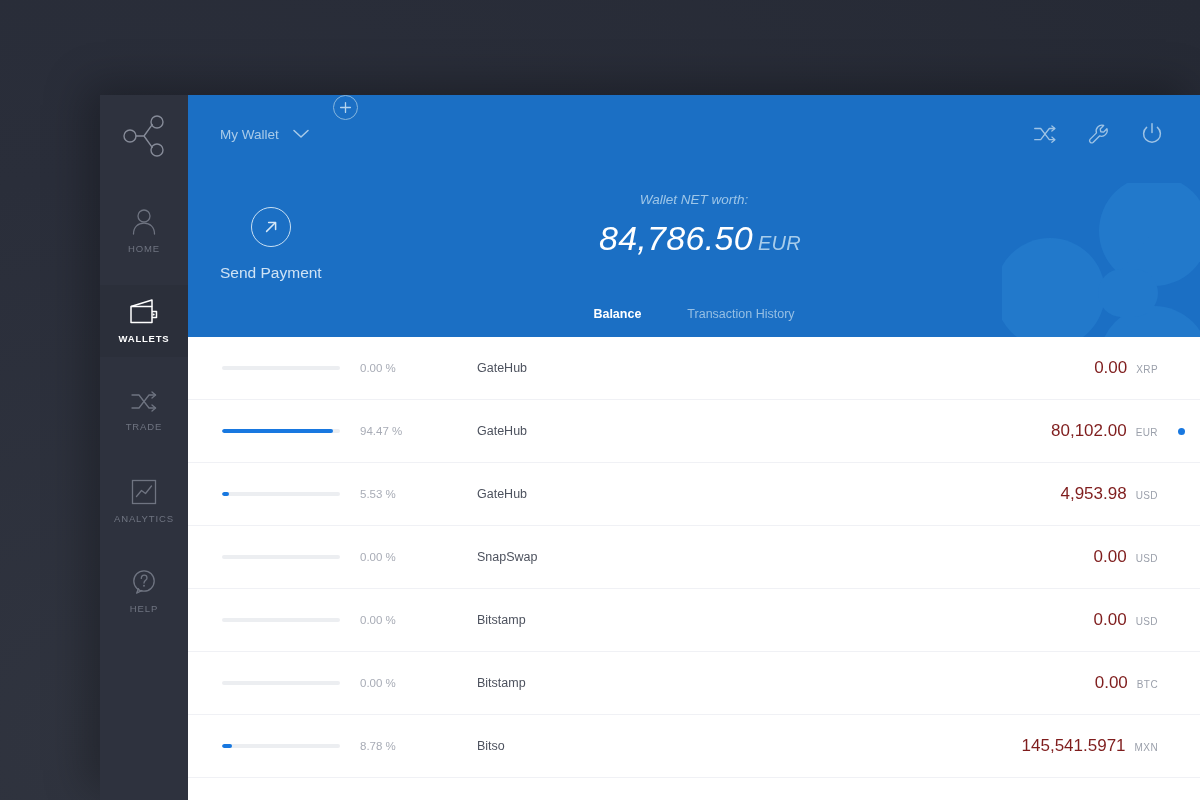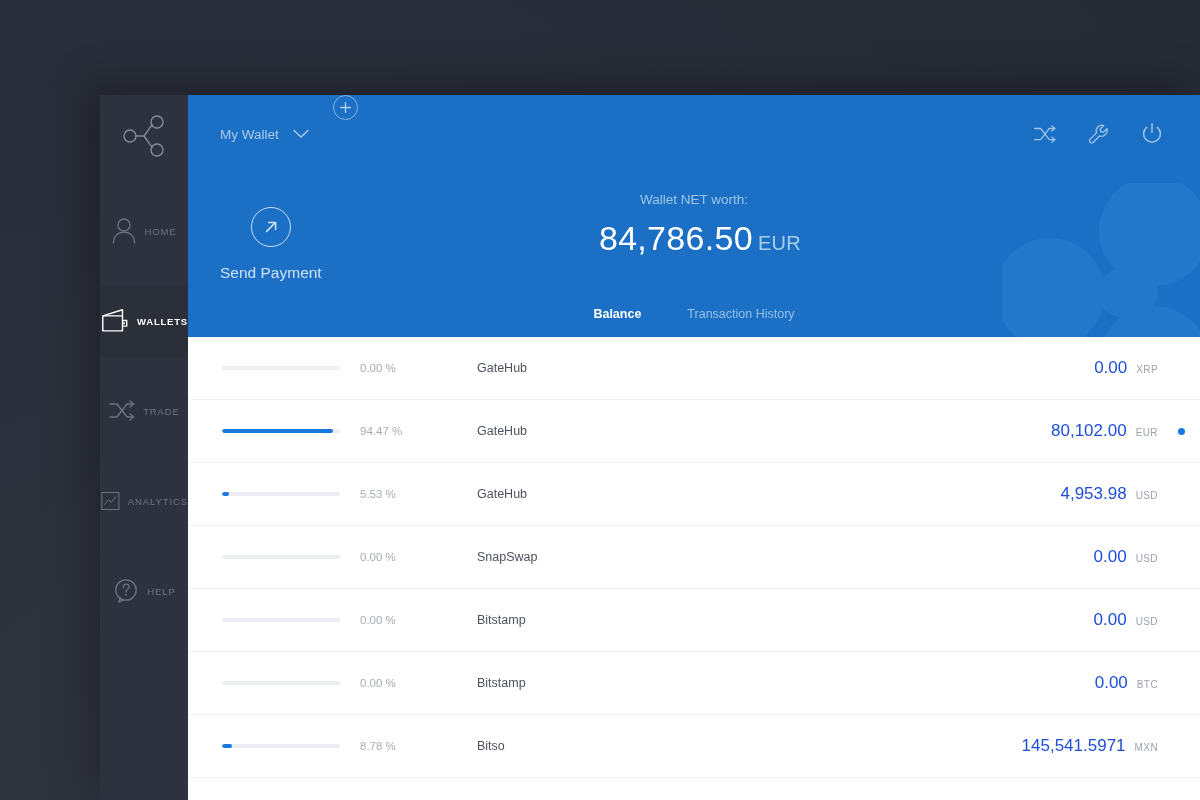--- a/index.html
+++ b/index.html
@@ -45,21 +45,21 @@
     display: flex;
     align-items: center;
     justify-content: center;
     width: 100%;
   }
 
   .nav-item {
     width: 100%;
     height: 72px;
     display: flex;
-    flex-direction: row;
+    flex-direction: column;
     align-items: center;
     justify-content: center;
     gap: 7px;
     color: #6f7481;
     cursor: pointer;
     user-select: none;
   }
   .nav-item .nav-label {
     font-size: 9.5px;
     letter-spacing: 0.9px;
@@ -174,20 +174,21 @@
     font-size: 15.5px;
   }
 
   .networth {
     position: absolute;
     left: 0;
     right: 0;
     top: 19px;
     text-align: center;
     pointer-events: none;
+    font-style: italic;
   }
   .networth-label {
     color: #9ec6e8;
     font-size: 13.5px;
     margin-bottom: 12px;
   }
   .networth-value {
     color: #ffffff;
     font-size: 34px;
     font-weight: 300;
@@ -266,21 +267,21 @@
   }
 
   .amount-wrap {
     display: flex;
     align-items: baseline;
     justify-content: flex-end;
     padding-right: 18px;
     white-space: nowrap;
   }
   .amount {
-    color: #1d4ed8;
+    color: #7f1d1d;
     font-size: 17px;
     font-weight: 400;
   }
   .currency {
     color: #9ba0ab;
     font-size: 10px;
     margin-left: 9px;
     letter-spacing: 0.4px;
   }
   .dot-slot {

